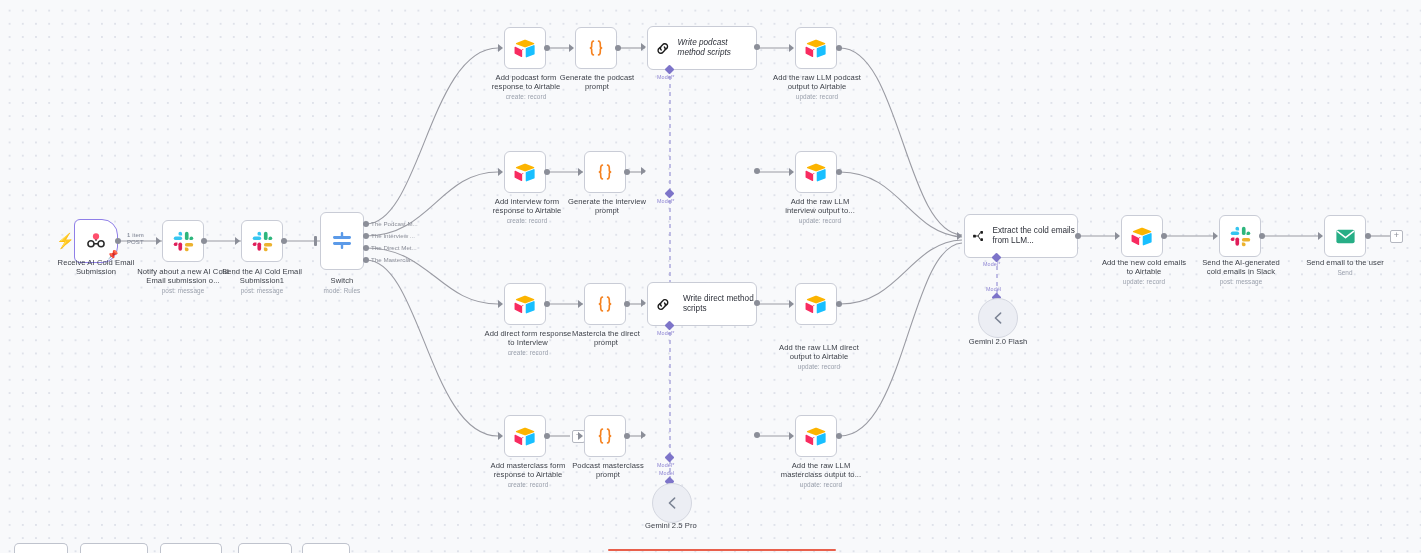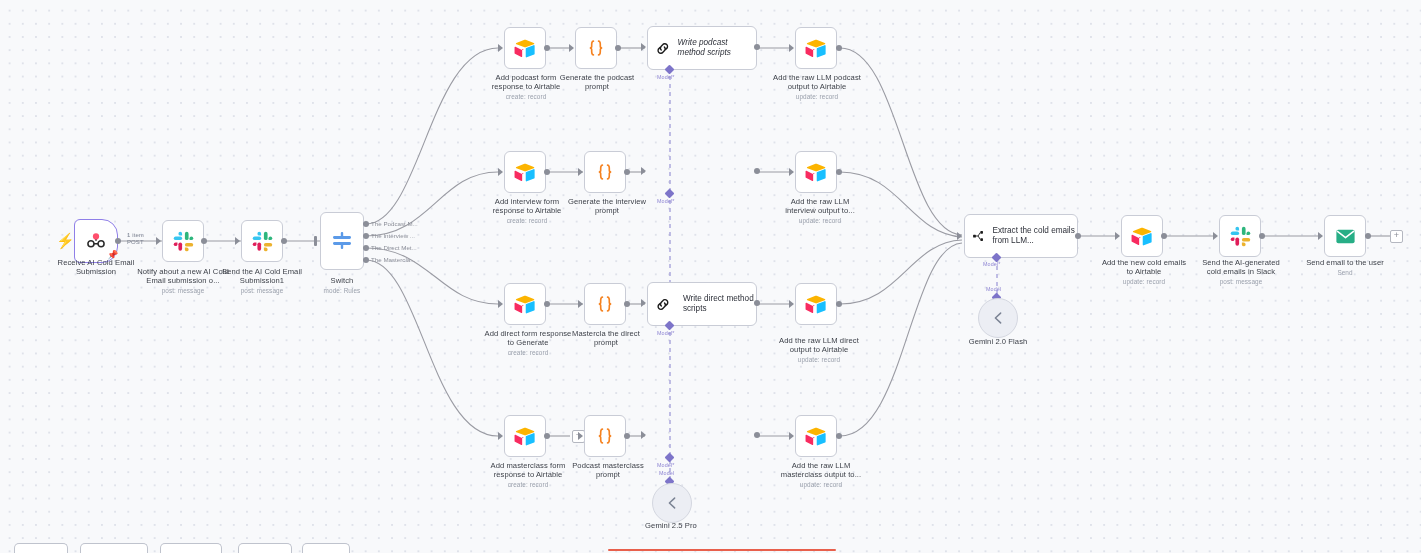--- a/index.html
+++ b/index.html
@@ -301,21 +301,21 @@
   <div class="node sq" style="left:504px;top:283px;">
     <svg class="ico" width="22" height="22" viewBox="0 0 24 24">
       <path d="M11.4 3.1 2.6 6.6c-.7.3-.7 1 0 1.3l8.9 3.4c.4.2.8.2 1.2 0l8.9-3.4c.7-.3.7-1 0-1.3l-8.9-3.5a1.7 1.7 0 0 0-1.3 0z" fill="#FCB400"></path>
       <path d="M12.8 12.7v8.8c0 .5.6.9 1.1.7l8.1-3.1c.3-.1.5-.4.5-.7V9.6c0-.5-.6-.9-1.1-.7l-8.1 3.1c-.3.1-.5.4-.5.7z" fill="#18BFFF"></path>
       <path d="M10.9 13.1 8.6 14.2 1.6 10.7c-.4-.2-1 .1-1 .6v6.3c0 .3.2.5.4.7l7 3.4c.4.2.9 0 .9-.5v-7.3c0-.3-.2-.6-.5-.7z" fill="#F82B60"></path>
     </svg>
   </div>
   <div class="ep in" style="left:498px;top:300px;"></div>
   <div class="ep" style="left:544px;top:301px;"></div>
   <div class="label" style="left:482px;top:329px;width:92px;">
-    <span>Add direct form response to Generate</span>
+    <span>Add direct form response to Interview</span>
     <span class="sublabel">create: record</span>
   </div>
 
   <div class="node sq" style="left:584px;top:283px;">
     <svg class="ico" width="22" height="22" viewBox="0 0 24 24">
       <g fill="none" stroke="#F58220" stroke-width="1.8" stroke-linecap="round">
         <path d="M9.2 4.5C7 4.5 7.3 8.3 7.3 10c0 1.3-1.2 2-2.1 2 .9 0 2.1.7 2.1 2 0 1.7-.3 5.5 1.9 5.5"></path>
         <path d="M14.8 4.5c2.2 0 1.9 3.8 1.9 5.5 0 1.3 1.2 2 2.1 2-.9 0-2.1.7-2.1 2 0 1.7.3 5.5-1.9 5.5"></path>
       </g>
     </svg>
@@ -342,21 +342,21 @@
 
   <div class="node sq" style="left:795px;top:283px;">
     <svg class="ico" width="22" height="22" viewBox="0 0 24 24">
       <path d="M11.4 3.1 2.6 6.6c-.7.3-.7 1 0 1.3l8.9 3.4c.4.2.8.2 1.2 0l8.9-3.4c.7-.3.7-1 0-1.3l-8.9-3.5a1.7 1.7 0 0 0-1.3 0z" fill="#FCB400"></path>
       <path d="M12.8 12.7v8.8c0 .5.6.9 1.1.7l8.1-3.1c.3-.1.5-.4.5-.7V9.6c0-.5-.6-.9-1.1-.7l-8.1 3.1c-.3.1-.5.4-.5.7z" fill="#18BFFF"></path>
       <path d="M10.9 13.1 8.6 14.2 1.6 10.7c-.4-.2-1 .1-1 .6v6.3c0 .3.2.5.4.7l7 3.4c.4.2.9 0 .9-.5v-7.3c0-.3-.2-.6-.5-.7z" fill="#F82B60"></path>
     </svg>
   </div>
   <div class="ep in" style="left:789px;top:300px;"></div>
   <div class="ep" style="left:836px;top:301px;"></div>
-  <div class="label" style="left:774px;top:336px;width:90px;">
+  <div class="label" style="left:774px;top:343px;width:90px;">
     <span>Add the raw LLM direct output to Airtable</span>
     <span class="sublabel">update: record</span>
   </div>
 
   <div class="node sq" style="left:504px;top:415px;">
     <svg class="ico" width="22" height="22" viewBox="0 0 24 24">
       <path d="M11.4 3.1 2.6 6.6c-.7.3-.7 1 0 1.3l8.9 3.4c.4.2.8.2 1.2 0l8.9-3.4c.7-.3.7-1 0-1.3l-8.9-3.5a1.7 1.7 0 0 0-1.3 0z" fill="#FCB400"></path>
       <path d="M12.8 12.7v8.8c0 .5.6.9 1.1.7l8.1-3.1c.3-.1.5-.4.5-.7V9.6c0-.5-.6-.9-1.1-.7l-8.1 3.1c-.3.1-.5.4-.5.7z" fill="#18BFFF"></path>
       <path d="M10.9 13.1 8.6 14.2 1.6 10.7c-.4-.2-1 .1-1 .6v6.3c0 .3.2.5.4.7l7 3.4c.4.2.9 0 .9-.5v-7.3c0-.3-.2-.6-.5-.7z" fill="#F82B60"></path>
     </svg>

